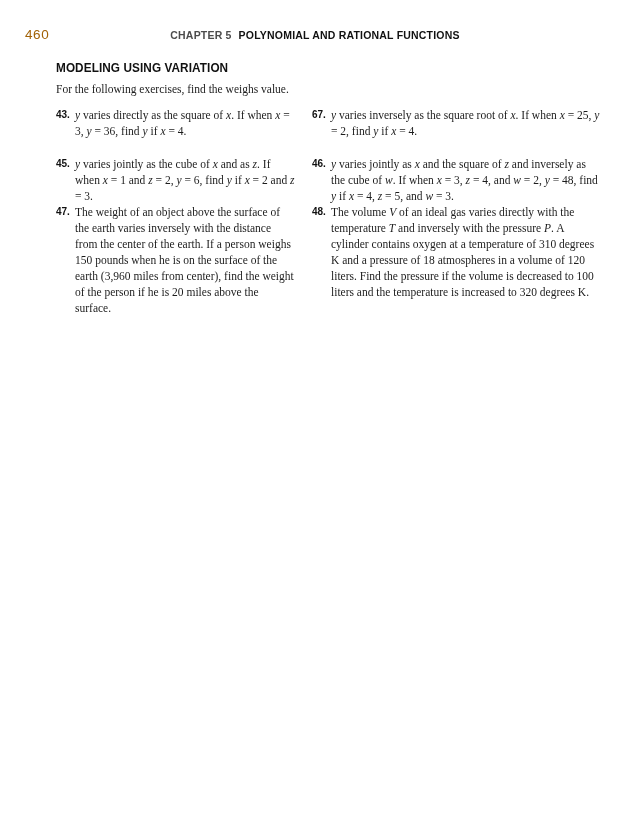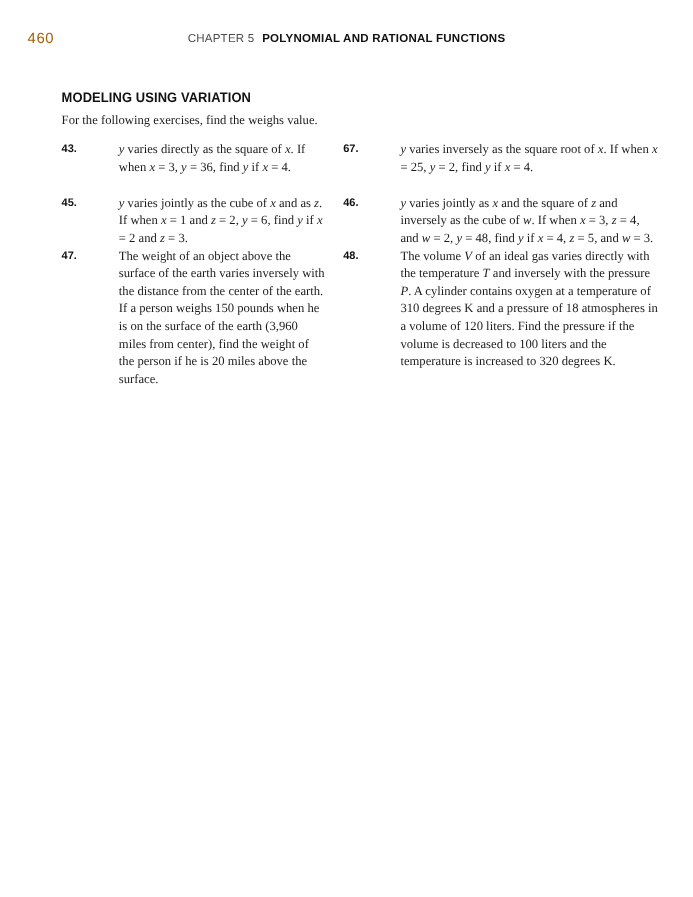--- a/index.html
+++ b/index.html
@@ -29,30 +29,30 @@
     top: 29px;
     left: 0;
     width: 100%;
     text-align: center;
     font-family: "Liberation Sans", sans-serif;
     font-size: 10.5px;
     letter-spacing: 0.2px;
     white-space: nowrap;
   }
   .chapter-label {
-    font-weight: 400;
+    font-weight: 700;
     color: #4c4c4c;
     margin-right: 7px;
   }
   .chapter-title {
     font-weight: 700;
     color: #111111;
   }
   .content {
-    margin: 40px 24px 0 56px;
+    margin: 19px 24px 0 56px;
   }
   .section-title {
     font-family: "Liberation Sans", sans-serif;
     font-size: 12.5px;
     font-weight: 700;
     letter-spacing: 0.1px;
     color: #111111;
     margin: 0 0 7px 0;
     transform: scaleX(0.94);
     transform-origin: left center;
@@ -71,21 +71,20 @@
     display: grid;
     grid-template-columns: 240px 288px;
     column-gap: 16px;
     row-gap: 17px;
     align-items: start;
   }
   .exercise {
     display: flex;
     font-size: 11.5px;
     line-height: 16px;
-    gap: 33px;
   }
   .ex-num {
     flex: 0 0 15px;
     margin-right: 4px;
     font-family: "Liberation Sans", sans-serif;
     font-weight: 700;
     font-size: 10px;
     line-height: 16px;
     color: #111111;
   }

